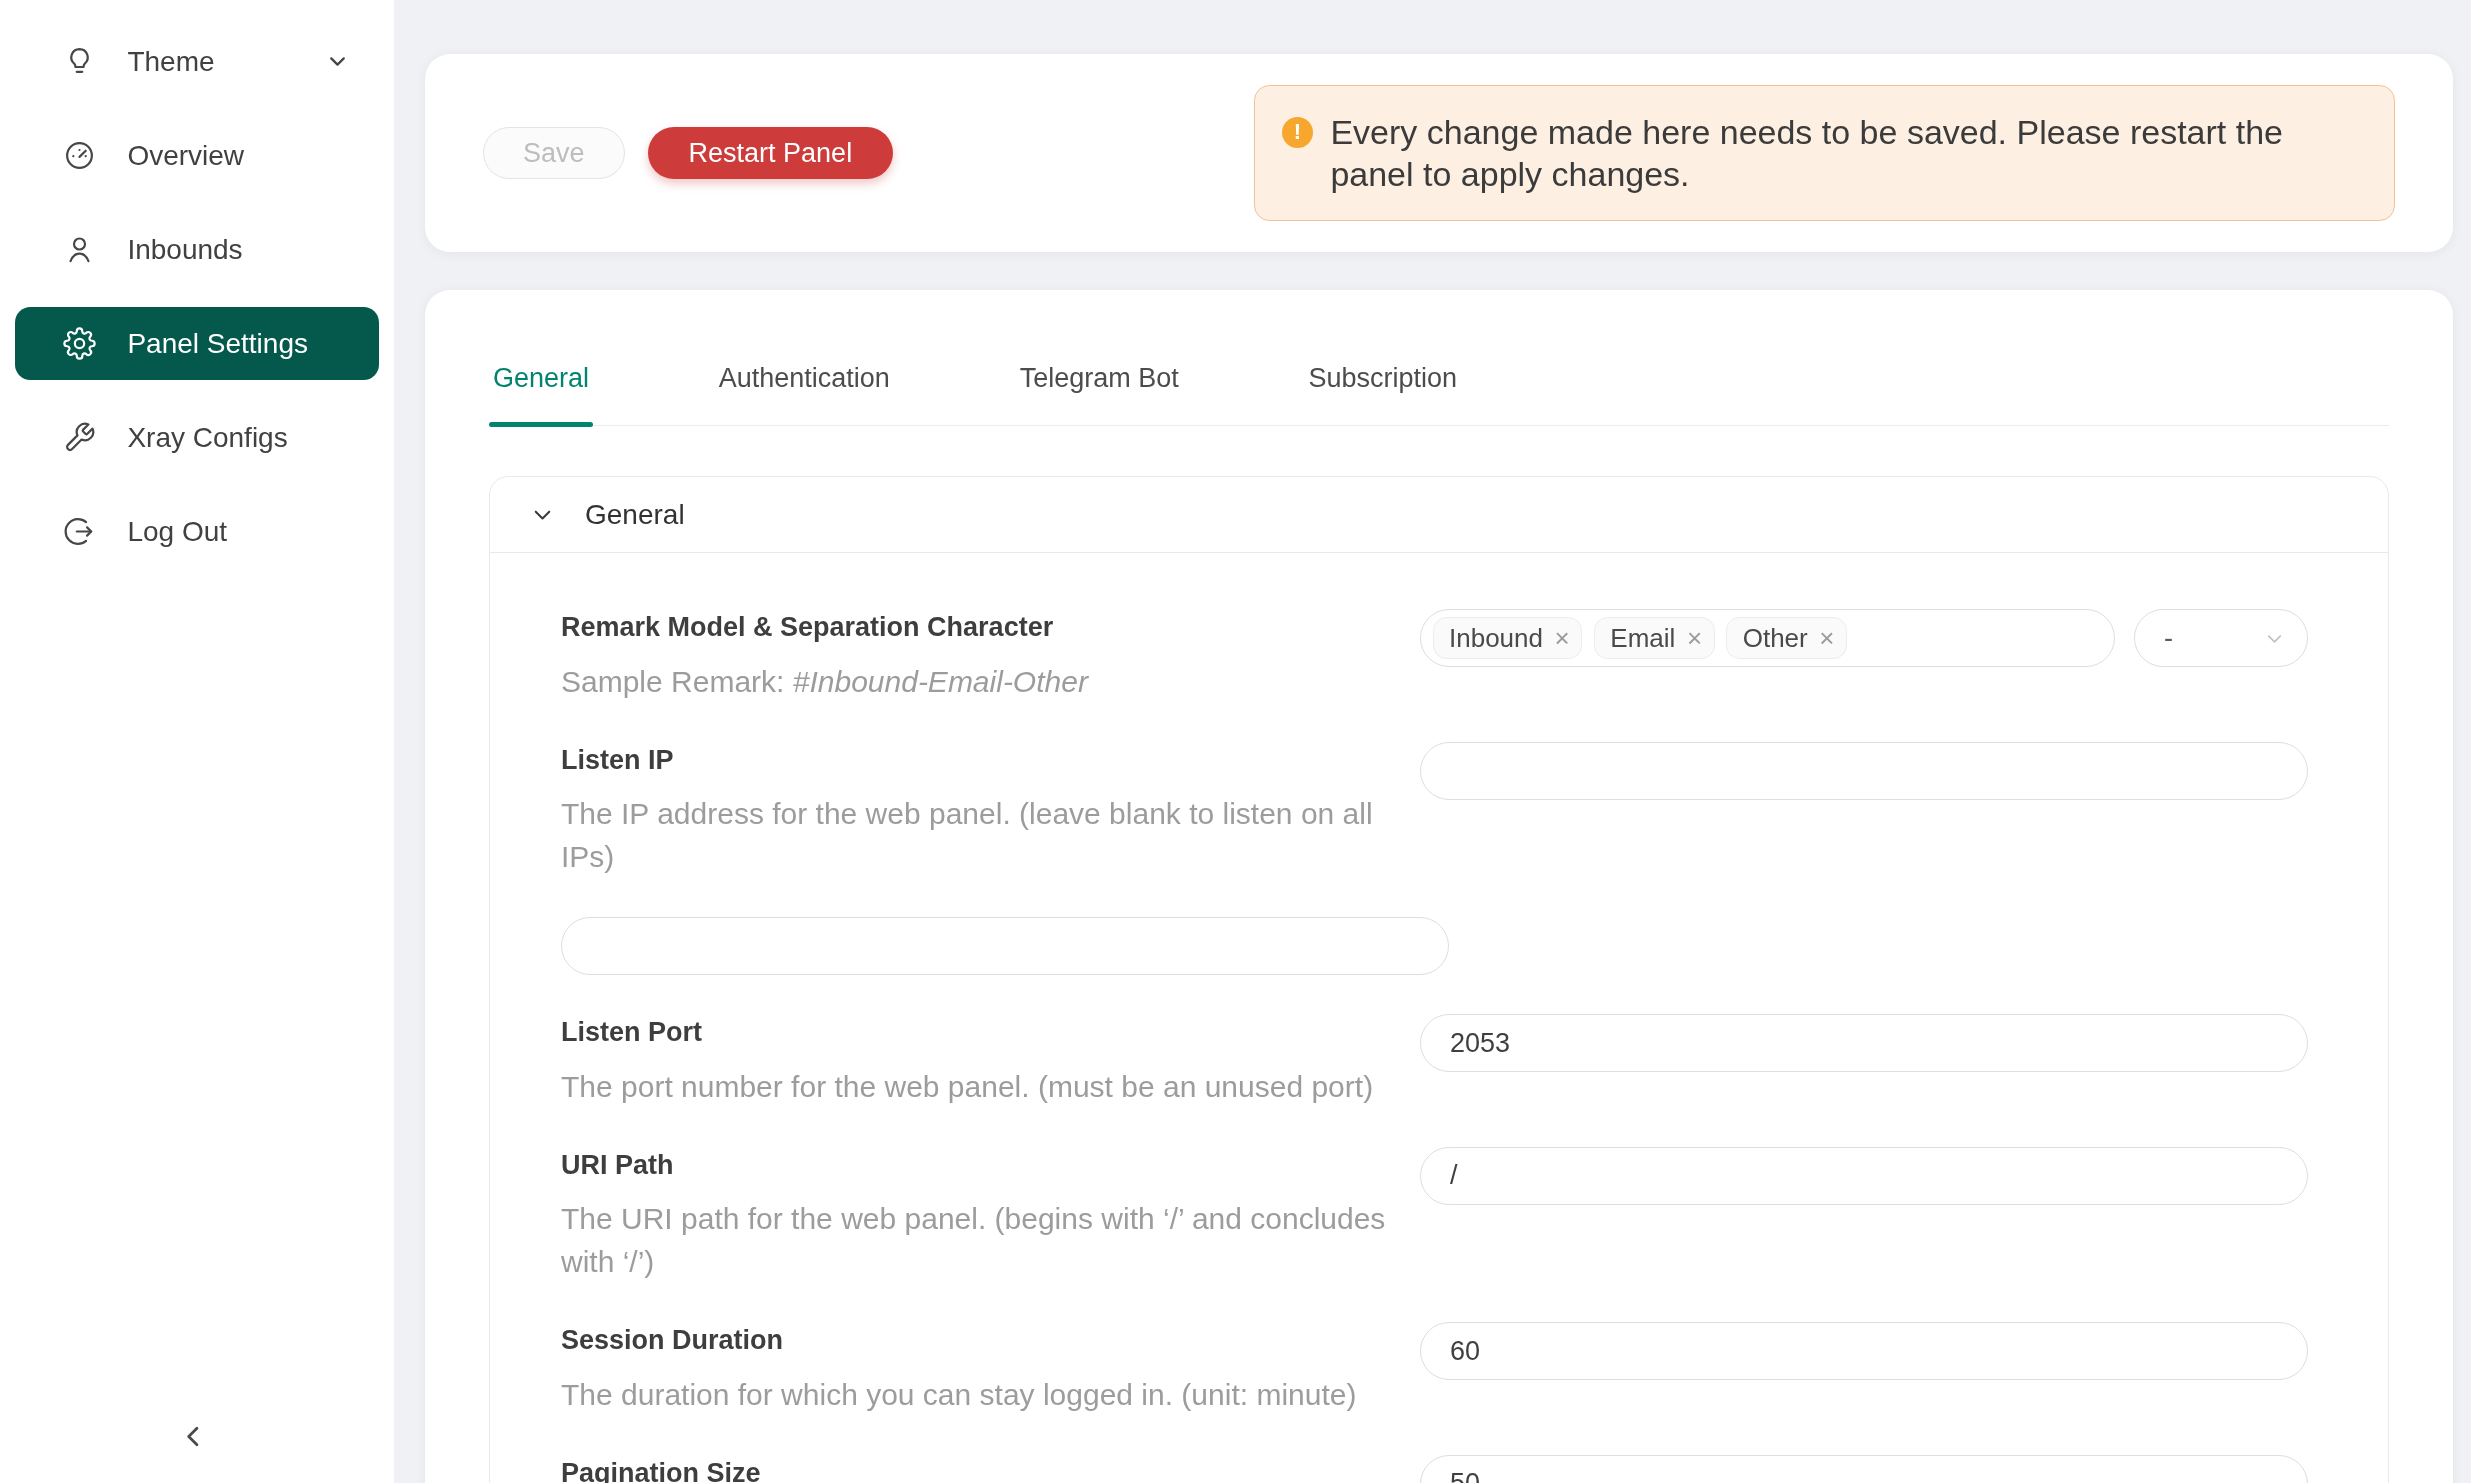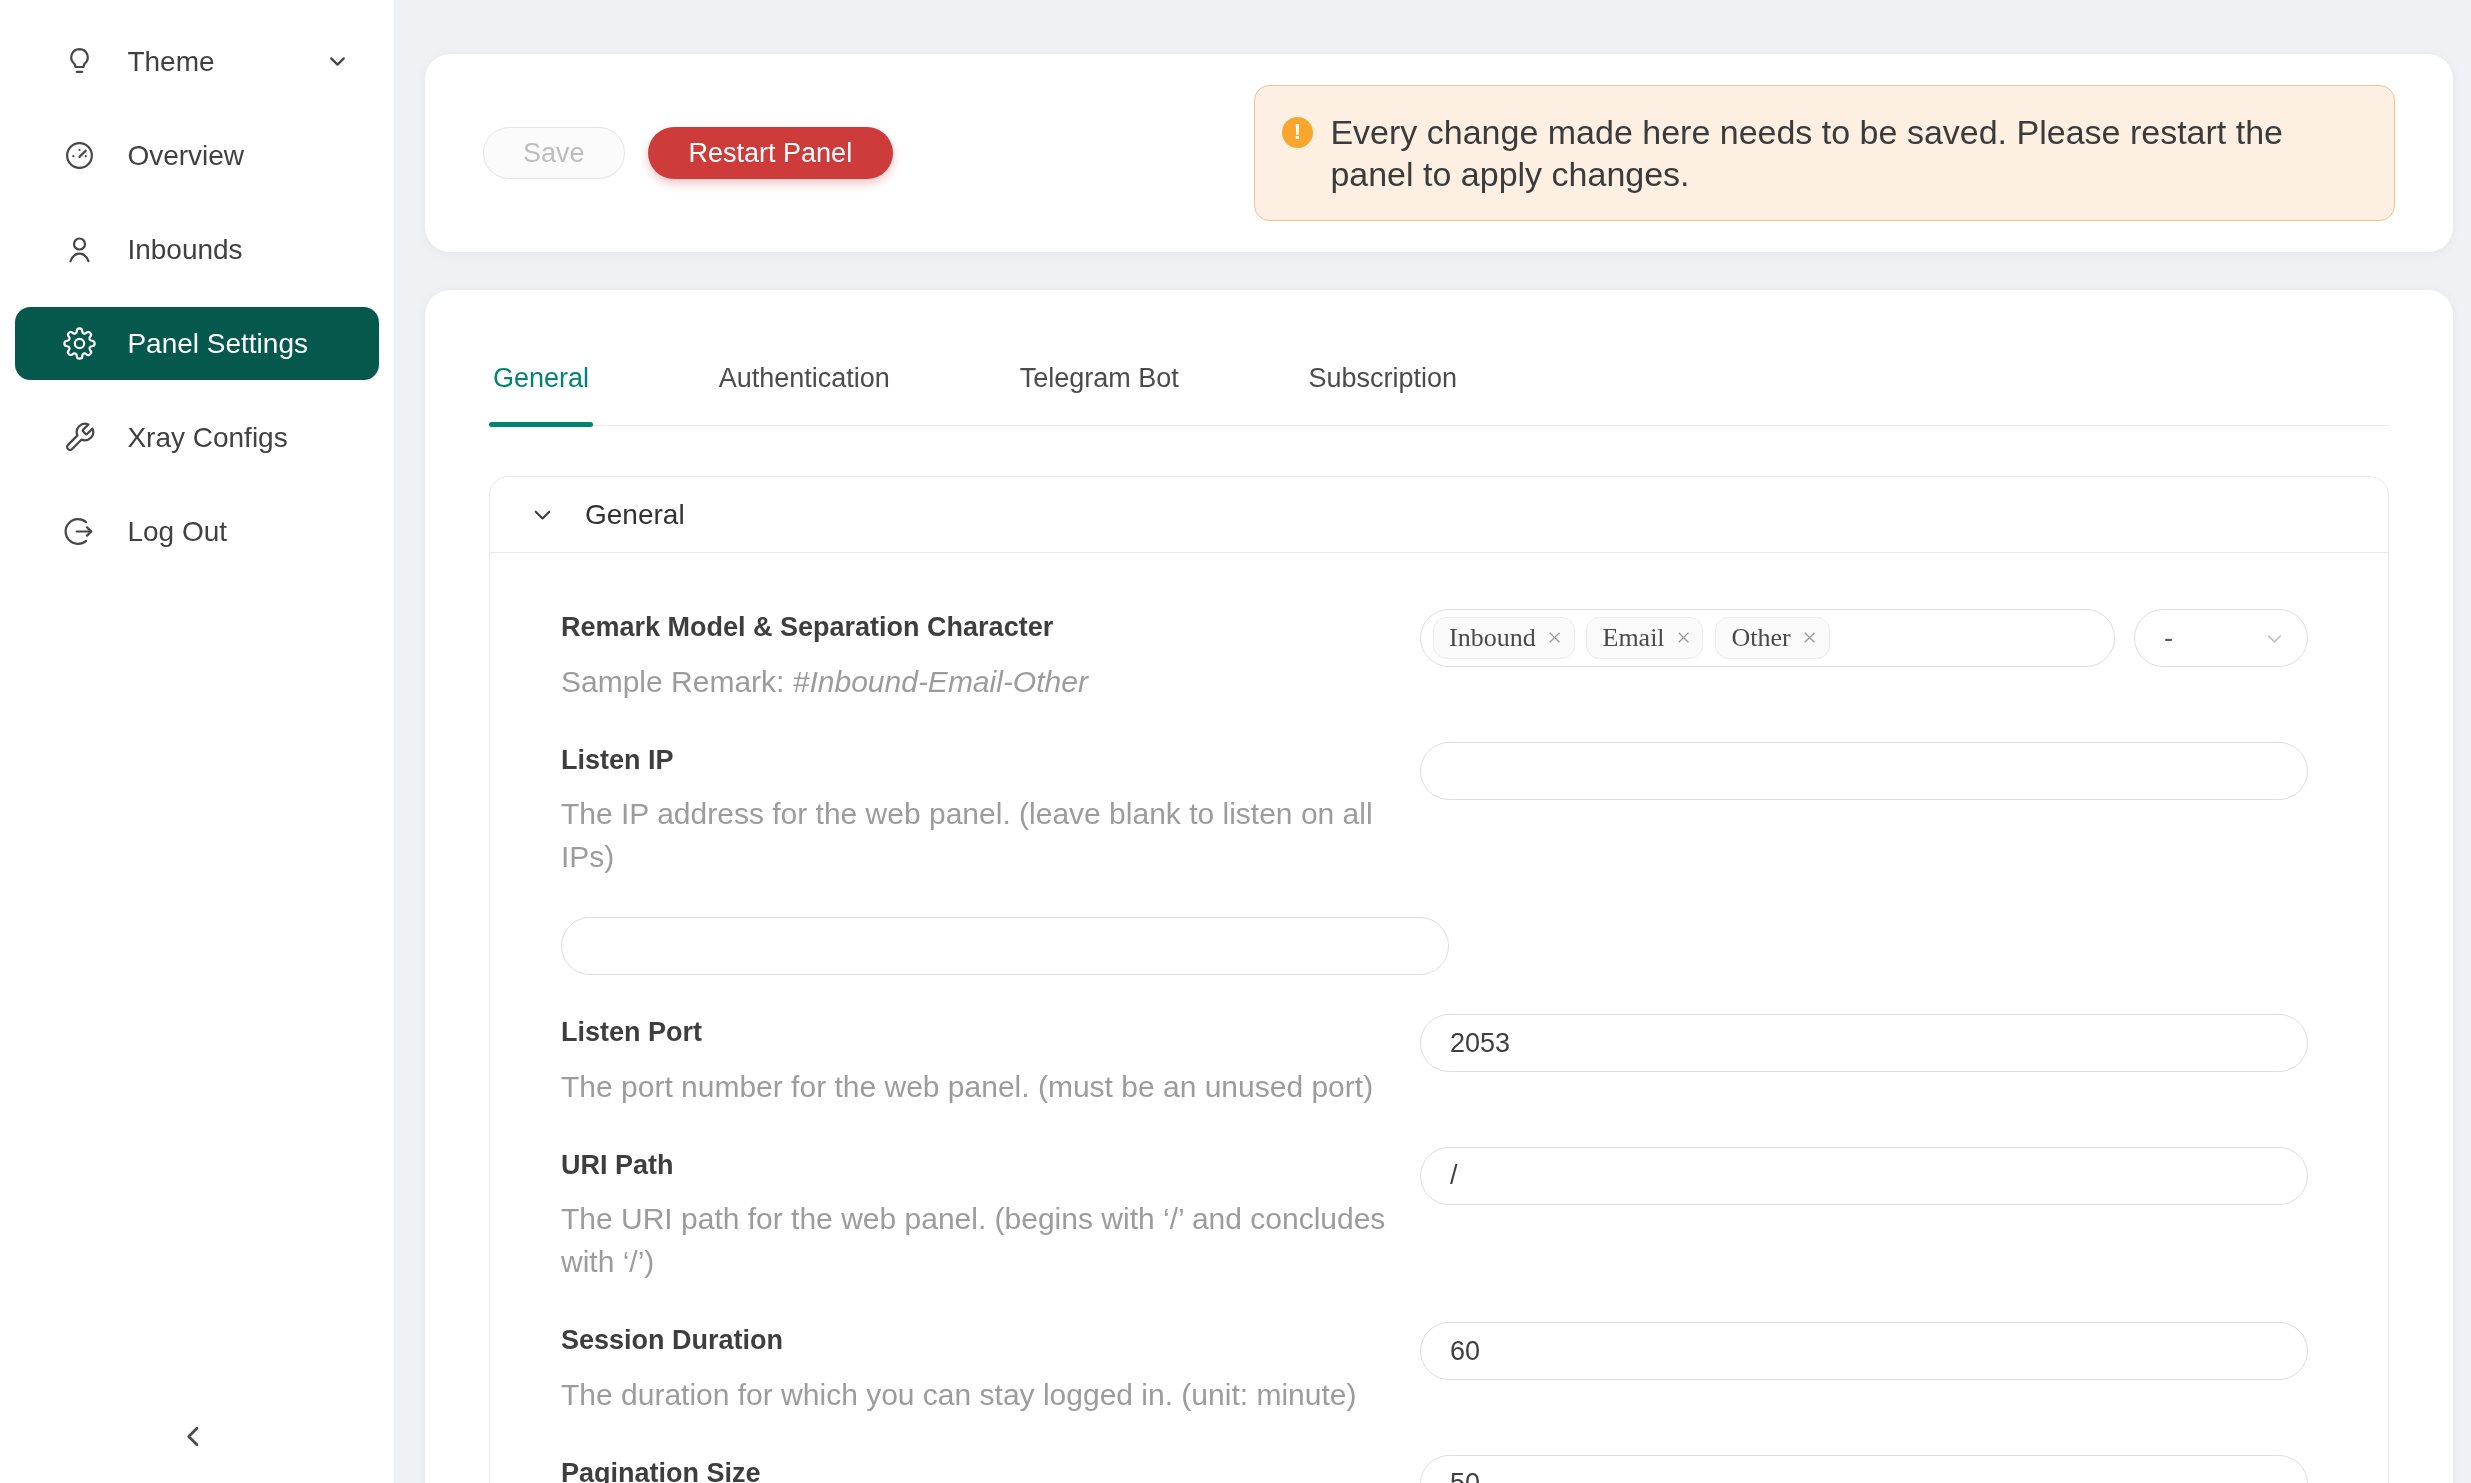--- a/index.html
+++ b/index.html
@@ -40,21 +40,21 @@
   .panel-header{height:75px;display:flex;align-items:center;gap:29px;padding:0 39px;font-size:28px;color:#323232;border-bottom:1.9px solid #e9e9e9;cursor:pointer;}
   .panel-header .pchev{color:#3a3a3a;}
   .panel-body{padding:56px 75px 39px 71px;}
   .frow{display:flex;justify-content:flex-start;align-items:flex-start;margin-bottom:39px;}
   .row-left{width:859px;}
   .flabel{font-size:27px;font-weight:bold;color:#3e3e3e;line-height:37px;margin-bottom:13.5px;}
   .fdesc{font-size:30px;color:#9c9c9c;line-height:43px;}
   .fdesc em{font-style:italic;}
   .row-right{width:888px;display:flex;align-items:flex-start;}
   .text-input{width:100%;height:58px;border:1.9px solid #dedede;border-radius:29px;padding:8px 29px;font-size:27px;color:#3f3f3f;box-sizing:border-box;background:#fff;outline:none;font-family:inherit;}
-  .multiselect{width:695px;height:58px;border:1.9px solid #dedede;border-radius:29px;display:flex;align-items:center;gap:11.6px;padding:0 11.6px;box-sizing:border-box;background:#fff;cursor:pointer;font-family:Liberation Serif, serif;}
+  .multiselect{width:695px;height:58px;border:1.9px solid #dedede;border-radius:29px;display:flex;align-items:center;gap:11.6px;padding:0 11.6px;box-sizing:border-box;background:#fff;cursor:pointer;}
   .tag{height:42px;background:#fafafa;border:1.9px solid #ececec;border-radius:13.5px;display:flex;align-items:center;gap:11.6px;padding:0 11.6px 0 15.4px;font-size:26px;color:#4a4a4a;box-sizing:border-box;white-space:nowrap;}
   .tag-x{color:#9b9b9b;font-size:26px;line-height:1;cursor:pointer;}
   .mini-select{margin-left:auto;width:174px;height:58px;border:1.9px solid #dedede;border-radius:29px;display:flex;align-items:center;justify-content:space-between;padding:0 21px 0 29px;box-sizing:border-box;font-size:27px;color:#5a5a5a;background:#fff;cursor:pointer;}
   .mini-select .schev{color:#c2c2c2;}
 </style>
 </head>
 <body>
 
 <div class="app">
 

